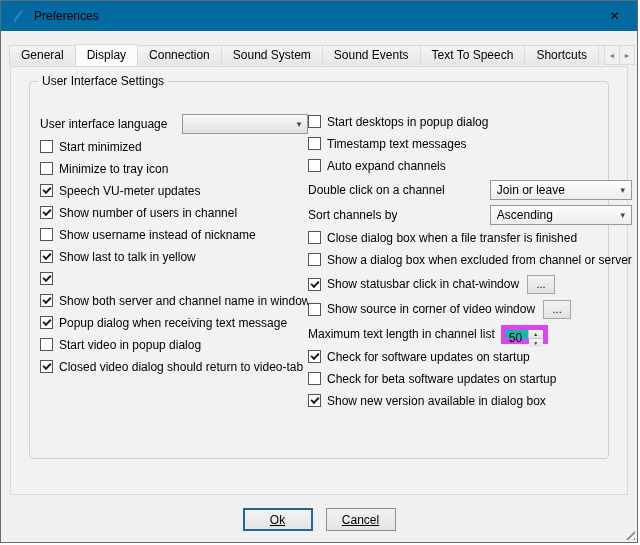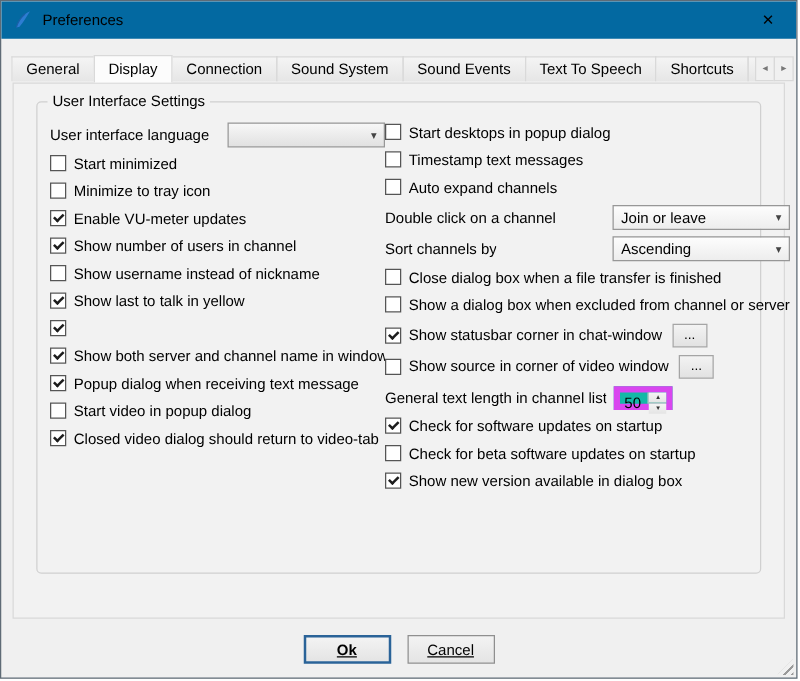--- a/index.html
+++ b/index.html
@@ -55,21 +55,21 @@
   .scroller + .scroller { margin-left: -1px; }
   
   .panel {
     position: absolute; top: 65px; left: 9px; right: 9px; bottom: 47px;
     border: 1px solid #d9d9d9; background: #f2f2f2; z-index: 1;
   }
   .groupbox {
     position: relative;
     margin: 14px 18px 0 18px; height: 378px;
     border: 1px solid #d0d0d0; border-radius: 4px;
-    padding: 16px 10px 0 10px;
+    padding: 32px 10px 0 10px;
   }
   .group-title {
     position: absolute; top: -8px; left: 8px;
     background: #f2f2f2; padding: 0 4px; font-size: 12px;
   }
   .columns { display: flex; }
   .col-left { width: 268px; flex: none; }
   .col-right { flex: 1; }
   
   .row {
@@ -120,21 +120,21 @@
     position: absolute; left: 0; right: 0; bottom: 11px;
     display: flex; justify-content: center; gap: 13px;
   }
   .btn {
     min-width: 70px; height: 23px;
     border: 1px solid #8f8f8f;
     background: linear-gradient(#f3f3f3, #e4e4e4);
     font-family: inherit; font-size: 12px;
     text-decoration: underline; cursor: default;
   }
-  .btn-ok { border: 2px solid #2a6398; font-weight: bold; }
+  .btn-ok { border: 2px solid #2a6398; }
   .resize-grip {
     position: absolute; right: 2px; bottom: 2px; width: 13px; height: 13px;
     background: repeating-linear-gradient(135deg, transparent 0 3px, #9a9a9a 3px 4.5px);
     clip-path: polygon(100% 0, 100% 100%, 0 100%);
   }
 </style>
 </head>
 <body>
 
 <div class="window">
@@ -183,21 +183,21 @@
           <div class="row">
             <span class="cb" data-checked="false"></span>
             <span class="lbl">Start minimized</span>
           </div>
           <div class="row">
             <span class="cb" data-checked="false"></span>
             <span class="lbl">Minimize to tray icon</span>
           </div>
           <div class="row">
             <span class="cb" data-checked="true"></span>
-            <span class="lbl">Enable VU-meter updates</span>
+            <span class="lbl">Speech VU-meter updates</span>
           </div>
           <div class="row">
             <span class="cb" data-checked="true"></span>
             <span class="lbl">Show number of users in channel</span>
           </div>
           <div class="row">
             <span class="cb" data-checked="false"></span>
             <span class="lbl">Show username instead of nickname</span>
           </div>
           <div class="row">
@@ -259,31 +259,31 @@
             <span class="cb" data-checked="false"></span>
             <span class="lbl">Close dialog box when a file transfer is finished</span>
           </div>
           <div class="row">
             <span class="cb" data-checked="false"></span>
             <span class="lbl">Show a dialog box when excluded from channel or server</span>
           </div>
 
           <div class="row tall">
             <span class="cb" data-checked="true"></span>
-            <span class="lbl">Show statusbar corner in chat-window</span>
+            <span class="lbl">Show statusbar click in chat-window</span>
             <button type="button" class="dots-btn">...</button>
           </div>
           <div class="row tall">
             <span class="cb" data-checked="false"></span>
             <span class="lbl">Show source in corner of video window</span>
             <button type="button" class="dots-btn">...</button>
           </div>
 
           <div class="row tall">
-            <span class="lbl">General text length in channel list</span>
+            <span class="lbl">Maximum text length in channel list</span>
             <span class="spin">
               <span class="spin-value">50</span>
               <span class="spin-btns">
                 <span class="spin-btn">▲</span>
                 <span class="spin-btn">▼</span>
               </span>
             </span>
           </div>
 
           <div class="row">

